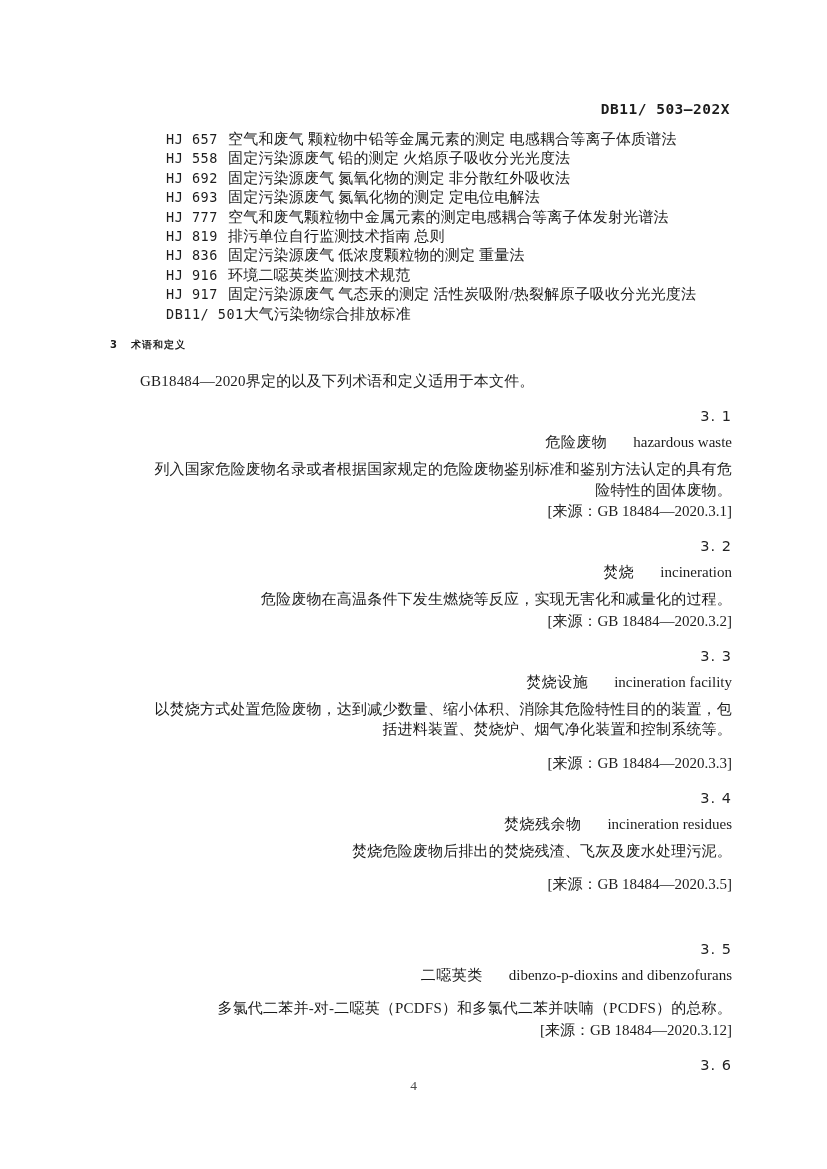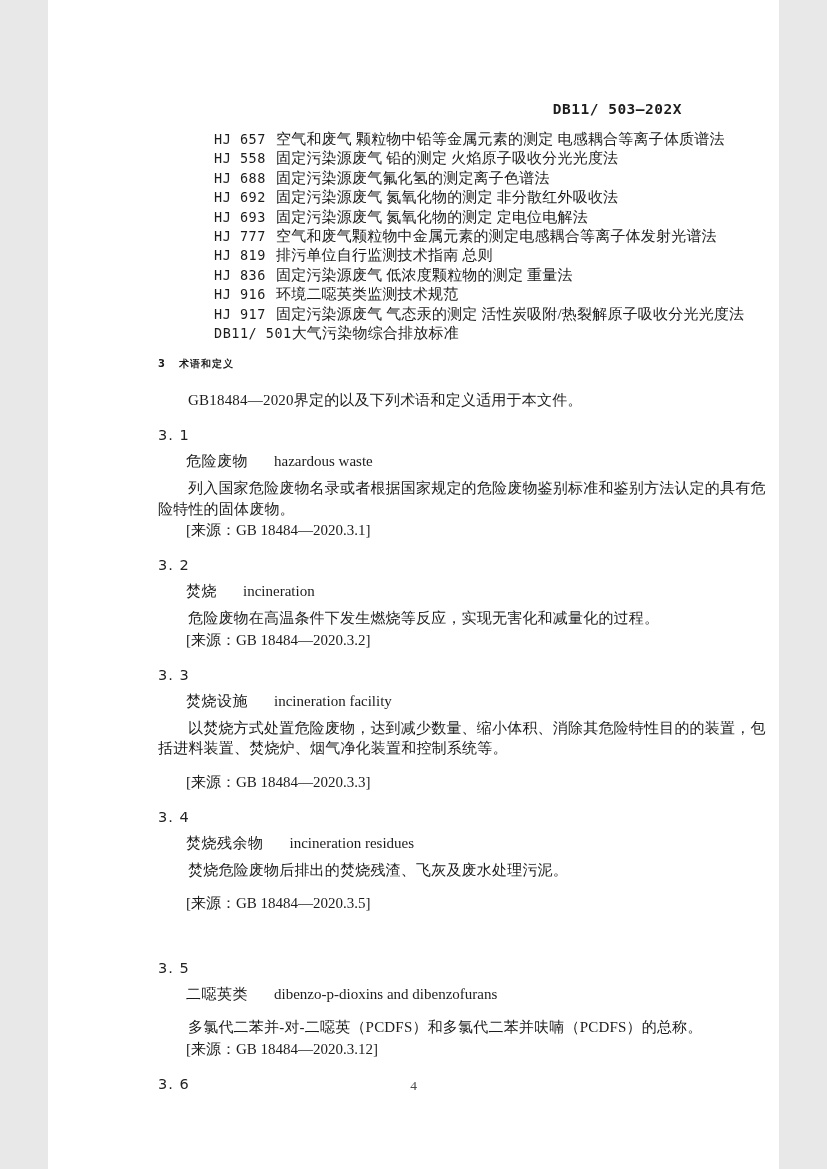--- a/index.html
+++ b/index.html
@@ -2,21 +2,21 @@
 <html><head>
 <meta charset="utf-8">
 <style>
   html, body {
     margin: 0;
     padding: 0;
     background: #e8e8e8;
   }
   .page {
     position: relative;
-    width: 731px;
+    width: 827px;
     height: 1169px;
     margin: 0 auto;
     background: #ffffff;
     color: #1c1c1c;
     font-family: "Liberation Serif", "DejaVu Serif", serif;
     font-size: 15px;
     overflow: hidden;
   }
   .header {
     position: absolute;
@@ -66,21 +66,21 @@
     font-family: "DejaVu Sans", "Liberation Sans", sans-serif;
     letter-spacing: 1px;
   }
   .intro {
     margin: 19px 0 0 0;
     text-indent: 2em;
     line-height: 20px;
     letter-spacing: 0.2px;
   }
   
-  .term { margin: 0; }
+  .term { margin: 0; text-align: right; }
   .clause-num {
     margin-top: 17px;
     font-family: "DejaVu Sans", "Liberation Sans", sans-serif;
     font-size: 14.5px;
     color: #222;
     letter-spacing: 1px;
   }
   .term-line {
     margin-top: 9px;
     padding-left: 28px;
@@ -126,21 +126,20 @@
 
   <div class="header">
     <span>DB11/ 503—202X</span>
   </div>
 
   <div class="content">
 
     <ul class="refs">
       <li><span class="ref-code">HJ 657</span><span class="ref-title">空气和废气 颗粒物中铅等金属元素的测定 电感耦合等离子体质谱法</span></li>
       <li><span class="ref-code">HJ 558</span><span class="ref-title">固定污染源废气 铅的测定 火焰原子吸收分光光度法</span></li>
-      <li><span class="ref-code">HJ 688</span><span class="ref-title">固定污染源废气氟化氢的测定离子色谱法</span></li>
       <li><span class="ref-code">HJ 692</span><span class="ref-title">固定污染源废气 氮氧化物的测定 非分散红外吸收法</span></li>
       <li><span class="ref-code">HJ 693</span><span class="ref-title">固定污染源废气 氮氧化物的测定 定电位电解法</span></li>
       <li><span class="ref-code">HJ 777</span><span class="ref-title">空气和废气颗粒物中金属元素的测定电感耦合等离子体发射光谱法</span></li>
       <li><span class="ref-code">HJ 819</span><span class="ref-title">排污单位自行监测技术指南 总则</span></li>
       <li><span class="ref-code">HJ 836</span><span class="ref-title">固定污染源废气 低浓度颗粒物的测定 重量法</span></li>
       <li><span class="ref-code">HJ 916</span><span class="ref-title">环境二噁英类监测技术规范</span></li>
       <li><span class="ref-code">HJ 917</span><span class="ref-title">固定污染源废气 气态汞的测定 活性炭吸附/热裂解原子吸收分光光度法</span></li>
       <li><span class="ref-code">DB11/ 501</span><span class="ref-title">大气污染物综合排放标准</span></li>
     </ul>
 

